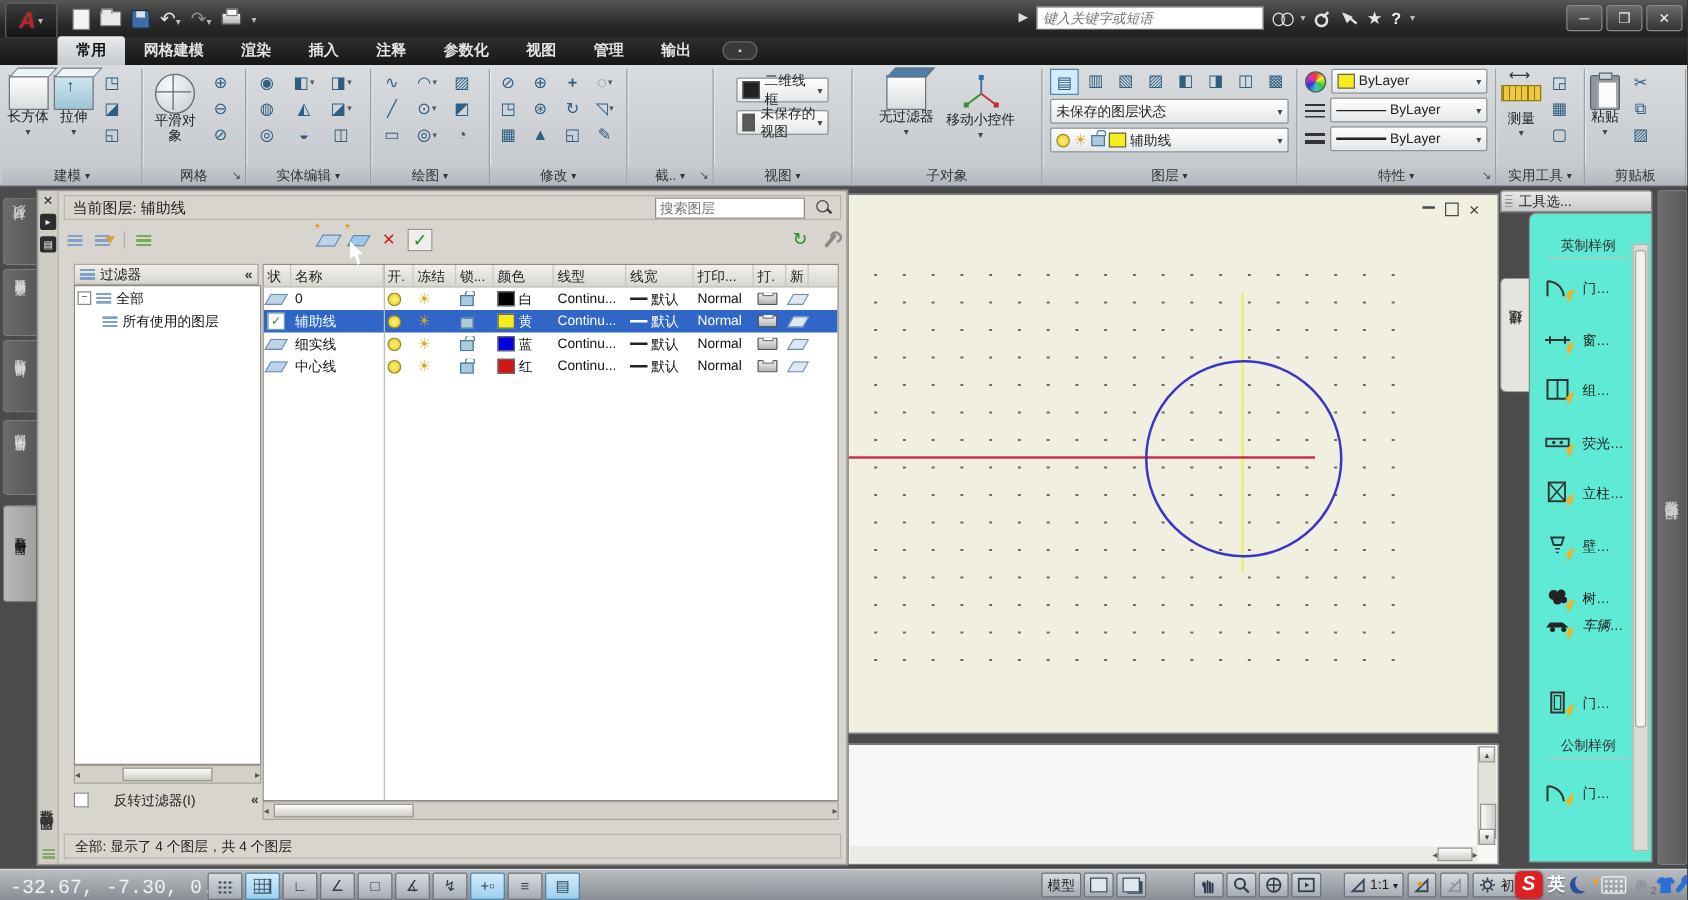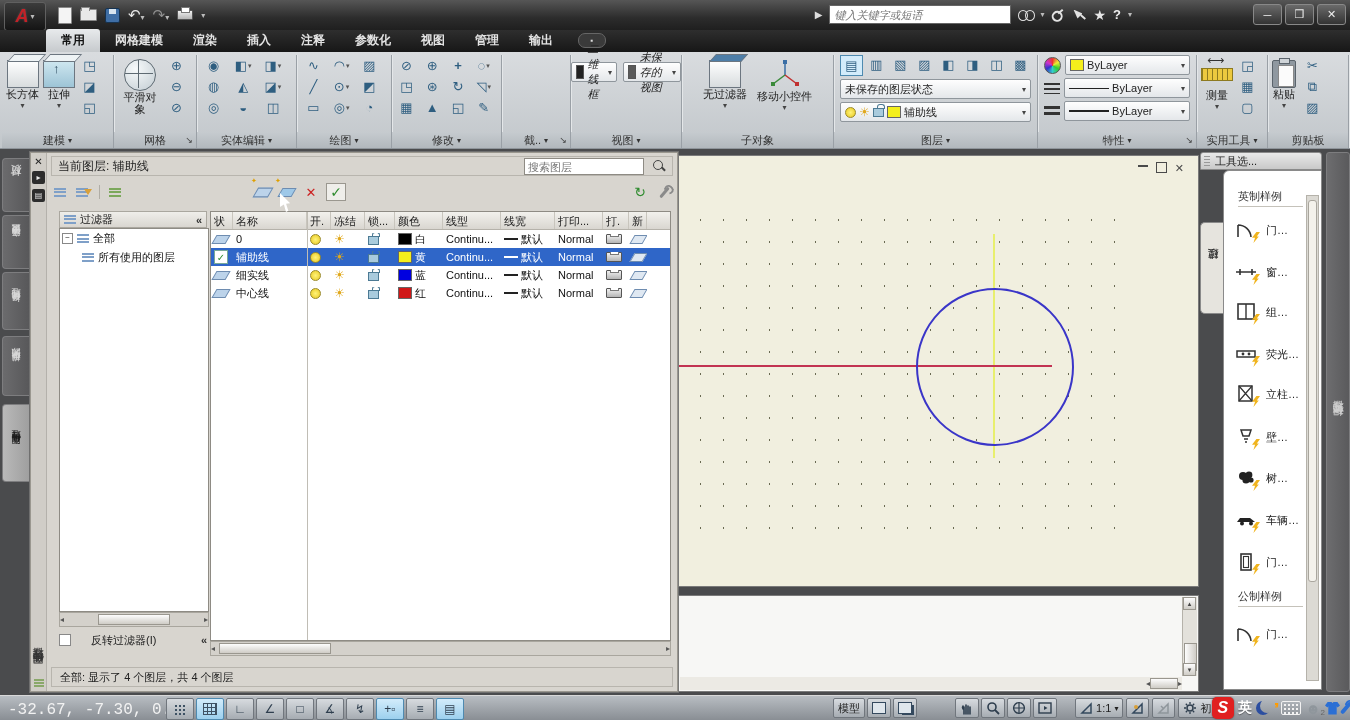--- a/index.html
+++ b/index.html
@@ -173,21 +173,21 @@
   .vscroll{position:absolute;right:1px;top:1px;width:14px;bottom:15px;background:#e3e1db;border-left:1px solid #b5b2aa;}
   .sbtn{position:absolute;left:0;width:13px;height:13px;background:linear-gradient(#fdfdfd,#cfccc6);border:1px solid #9a978f;
     font-size:7px;color:#444;display:flex;align-items:center;justify-content:center;box-sizing:border-box;}
   .vthumb{position:absolute;left:1px;width:11px;background:linear-gradient(90deg,#fdfdfd,#cfccc6);border:1px solid #9a978f;}
 
   
   .tp-frame{left:1200px;top:152px;width:122px;height:538px;}
   .tp-title{position:absolute;left:0;top:0;right:0;height:18px;background:linear-gradient(#e9e9e9,#c9c9c9);
     border:1px solid #8a8a8a;border-radius:3px 3px 0 0;font-size:11px;color:#222;display:flex;align-items:center;padding-left:14px;box-sizing:border-box;}
   .grip{position:absolute;left:3px;top:3px;width:6px;height:12px;background:repeating-linear-gradient(#999 0 1px,transparent 1px 3px);}
-  .tp-body{position:absolute;left:23px;top:18px;right:0;bottom:0;background:#ffffff;border:1px solid #8a8a8a;border-radius:6px 0 0 0;}
+  .tp-body{position:absolute;left:23px;top:18px;right:0;bottom:0;background:#5eead4;border:1px solid #8a8a8a;border-radius:6px 0 0 0;text-align:center;}
   .tp-tab{position:absolute;left:0px;top:70px;width:24px;height:90px;background:#e6e4de;border:1px solid #8a8a8a;border-right:none;
     border-radius:5px 0 0 5px;color:#333;font-size:11px;display:flex;align-items:center;justify-content:center;}
   .tp-scroll{position:absolute;right:2px;top:24px;bottom:8px;width:11px;background:#dcdad4;border:1px solid #b5b2aa;}
   .tp-thumb{position:absolute;left:1px;top:4px;width:7px;height:380px;background:#f4f2ec;border:1px solid #a9a69e;border-radius:3px;}
   .tp-sec{position:absolute;left:14px;right:18px;font-size:11px;color:#333;border-bottom:1px solid #c5c2ba;padding-bottom:2px;}
   .tp-item{position:absolute;left:10px;display:flex;align-items:center;gap:8px;font-size:11px;color:#222;}
   .tp-ico{width:24px;height:22px;position:relative;display:flex;align-items:center;justify-content:center;}
   .bolt{position:absolute;right:-2px;bottom:-2px;width:8px;height:11px;background:#f0b41e;
     clip-path:polygon(55% 0,100% 0,60% 42%,85% 42%,18% 100%,38% 52%,0 52%);}
   .markupbar{left:1326px;top:152px;width:22px;height:538px;background:linear-gradient(90deg,#6d6d6f,#5a5a5c);
@@ -380,21 +380,21 @@
 
     <div class="panel" style="left:502px;width:68px;">
       <div class="pfoot">
           <span>截..</span>
           <span style="font-size:8px">▾</span>
           <span class="dl">↘</span>
         </div>
     </div>
 
     <div class="panel" style="left:571px;width:110px;">
-      <div style="display:flex;flex-direction:row;gap:6px;padding:10px 0;font-style:italic;">
+      <div style="display:flex;flex-direction:column;gap:6px;padding:10px 18px;">
         <div class="ddl">
           <span style="width:12px;height:12px;background:#222;border:1px solid #555;margin-right:4px;"></span>
           <span>二维线框</span>
             <span class="arr">▾</span>
         </div>
         <div class="ddl">
           <span style="width:12px;height:12px;background:#5a5a5a;border:1px solid #555;margin-right:4px;"></span>
           <span>未保存的视图</span>
             <span class="arr">▾</span>
         </div>
@@ -895,21 +895,21 @@
               <circle cx="8" cy="8" r="4" fill="#222"></circle>
               <circle cx="14" cy="7" r="3.4" fill="#222"></circle>
               <circle cx="11" cy="12" r="3.6" fill="#222"></circle>
               <circle cx="16" cy="12" r="2.6" fill="#222"></circle>
             </svg>
           <span class="bolt"></span>
         </span>
         <span>树…</span>
       </div>
 
-      <div class="tp-item" style="top:338px;">
+      <div class="tp-item" style="top:318px;font-style:italic;">
         <span class="tp-ico">
           <svg width="22" height="20" viewBox="0 0 22 20">
               <path d="M2 12 L5 8 H15 L20 12 Z" fill="#222"></path>
               <circle cx="7" cy="13.5" r="2" fill="#222"></circle>
               <circle cx="16" cy="13.5" r="2" fill="#222"></circle>
             </svg>
           <span class="bolt"></span>
         </span>
         <span>车辆…</span>
       </div>

